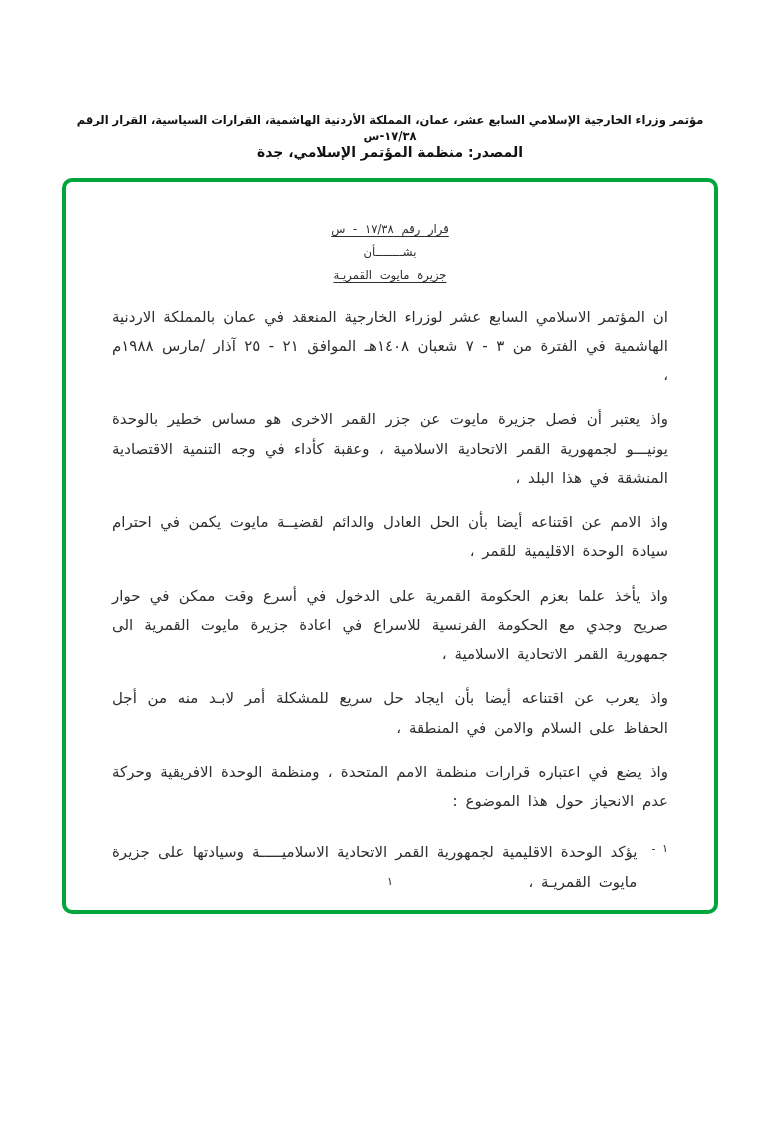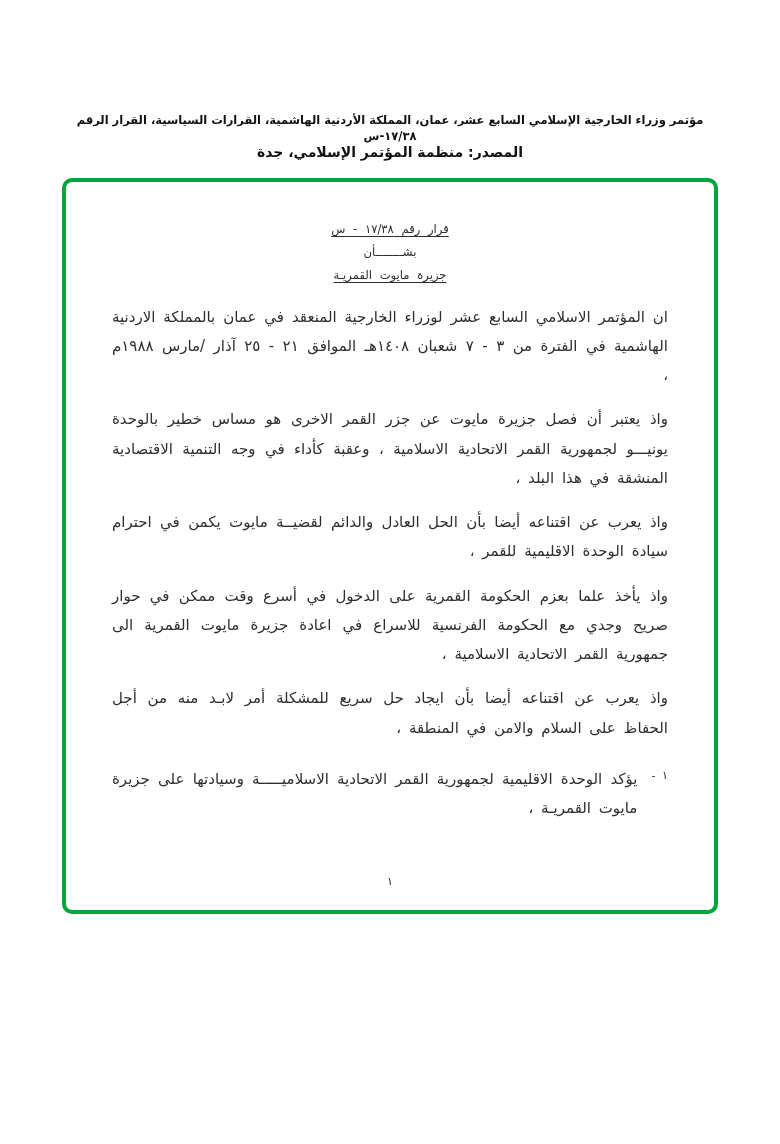--- a/index.html
+++ b/index.html
@@ -127,23 +127,24 @@
     <div class="scan-inner">
 
       <div class="res-head">
         <span class="l u">قرار رقم ١٧/٣٨ - س</span>
         <span class="l">بشــــــــأن</span>
         <span class="l u">جزيرة  مايوت  القمريـة</span>
       </div>
 
       <div class="tw para">ان  المؤتمر  الاسلامي  السابع  عشر  لوزراء  الخارجية  المنعقد في عمان  بالمملكة  الاردنية  الهاشمية  في الفترة من ٣ - ٧ شعبان ١٤٠٨هـ الموافق ٢١ - ٢٥ آذار /مارس ١٩٨٨م ،</div>
       <div class="tw para">واذ  يعتبر  أن  فصل  جزيرة مايوت عن  جزر  القمر  الاخرى هو مساس خطير  بالوحدة  يونيـــو لجمهورية القمر الاتحادية  الاسلامية ، وعقبة كأداء في وجه  التنمية  الاقتصادية  المنشقة  في هذا  البلد ،</div>
-      <div class="tw para">واذ  يعرب  عن  اقتناعه  أيضا بأن  الحل  العادل  والدائم  لقضيــة مايوت يكمن في احترام سيادة الوحدة الاقليمية للقمر ،</div>
+      <div class="tw para">واذ  الامم  عن  اقتناعه  أيضا بأن  الحل  العادل  والدائم  لقضيــة مايوت يكمن في احترام سيادة الوحدة الاقليمية للقمر ،</div>
       <div class="tw para">واذ  يأخذ  علما بعزم  الحكومة  القمرية  على  الدخول في أسرع وقت ممكن في حوار  صريح وجدي مع  الحكومة  الفرنسية للاسراع في اعادة جزيرة مايوت القمرية  الى جمهورية  القمر  الاتحادية  الاسلامية ،</div>
       <div class="tw para">واذ  يعرب  عن  اقتناعه  أيضا بأن  ايجاد  حل سريع للمشكلة أمر لابـد منه من أجل  الحفاظ على  السلام  والامن في  المنطقة ،</div>
+      <div class="tw para">واذ  يضع  في  اعتباره  قرارات منظمة الامم المتحدة ، ومنظمة الوحدة الافريقية  وحركة عدم الانحياز حول هذا  الموضوع :</div>
 
       <div class="numbered">
         <div class="num tw">١ -</div>
         <div class="body tw">يؤكد  الوحدة  الاقليمية لجمهورية  القمر الاتحادية  الاسلاميـــــة وسيادتها  على  جزيرة  مايوت  القمريـة ،</div>
       </div>
 
       <div class="page-num">١</div>
     </div>
   </div>
 

